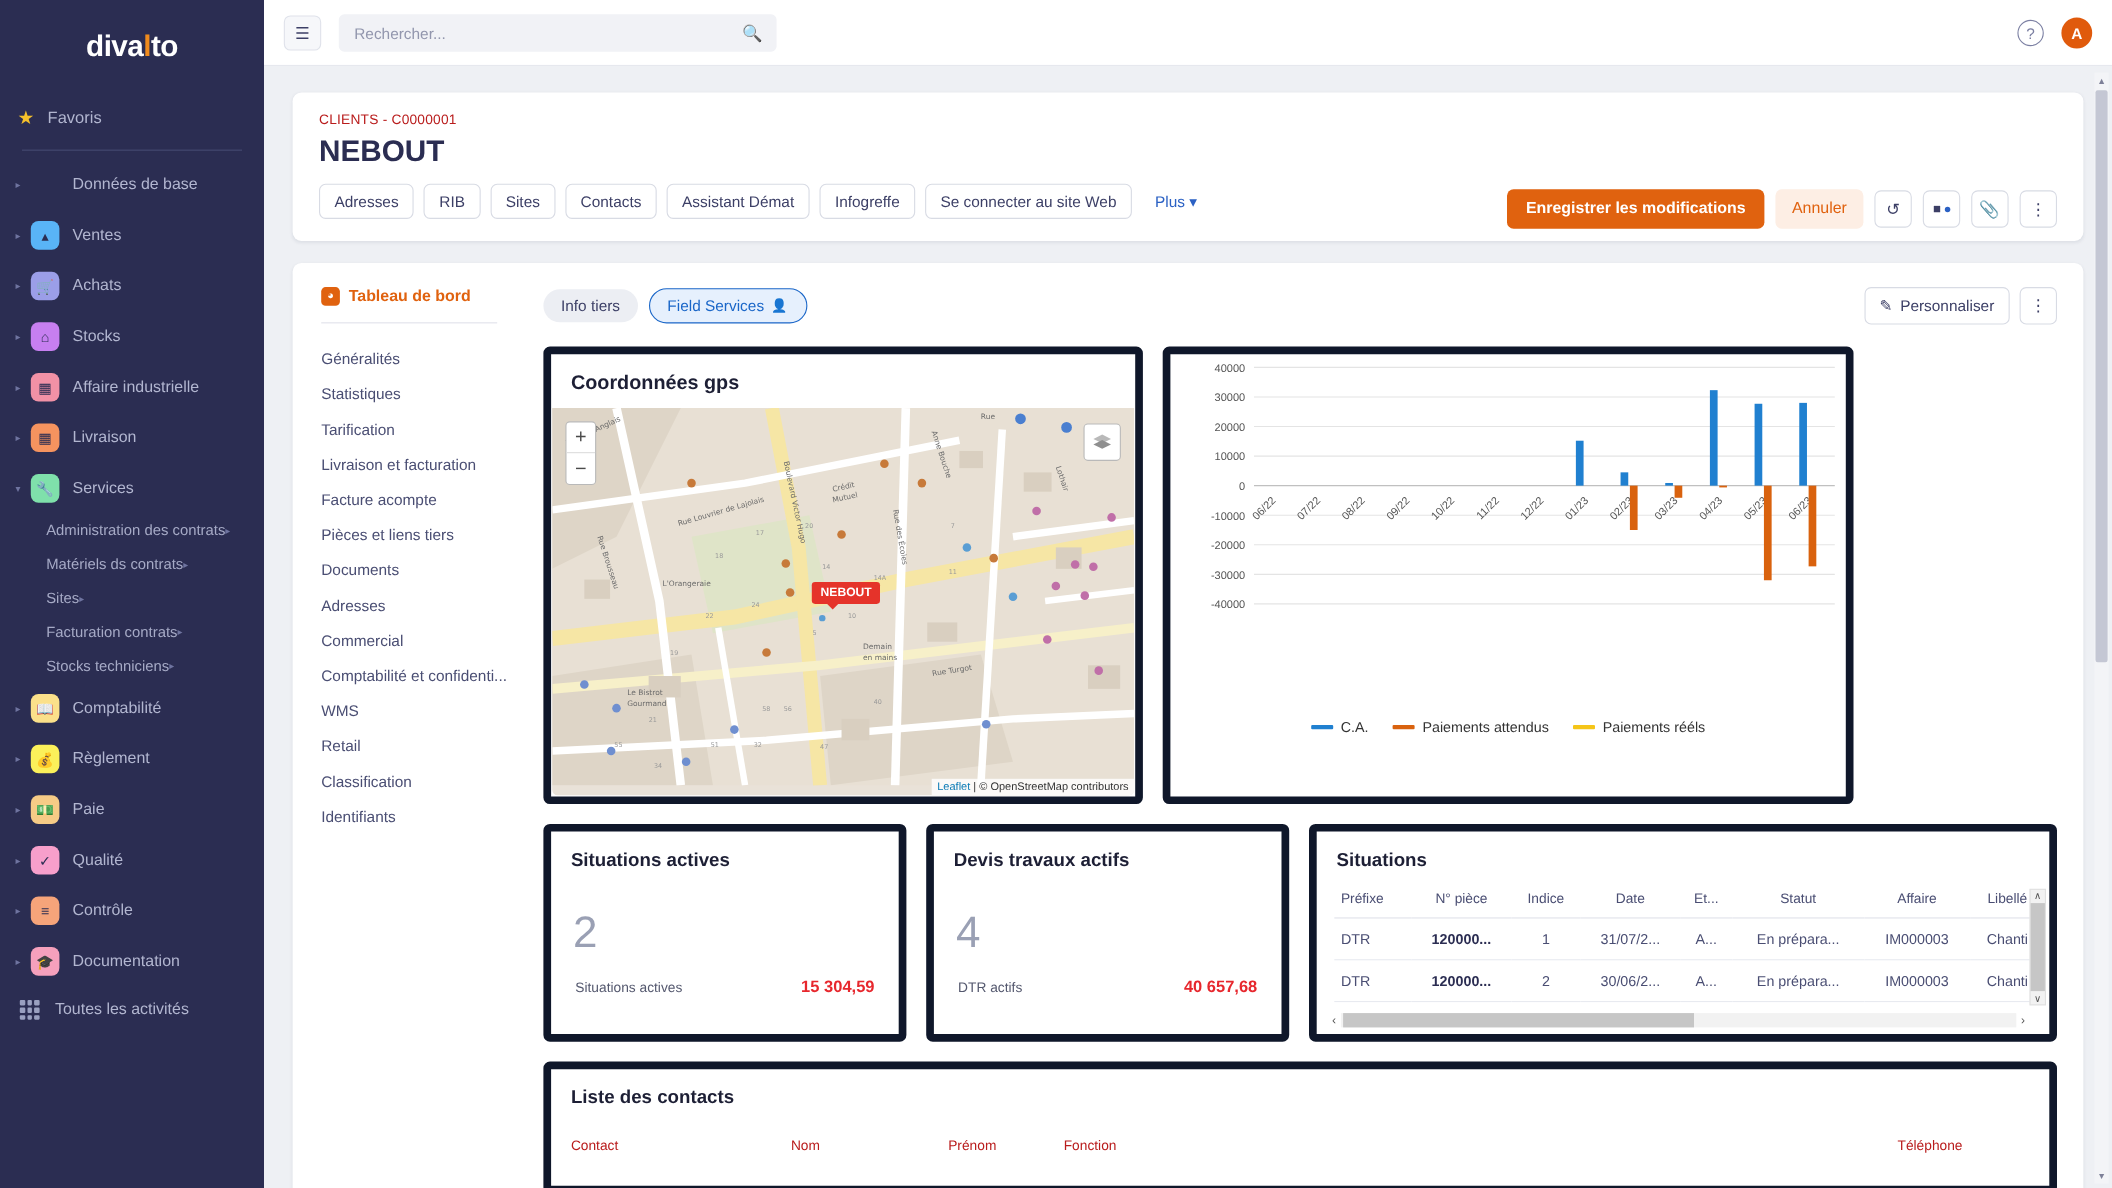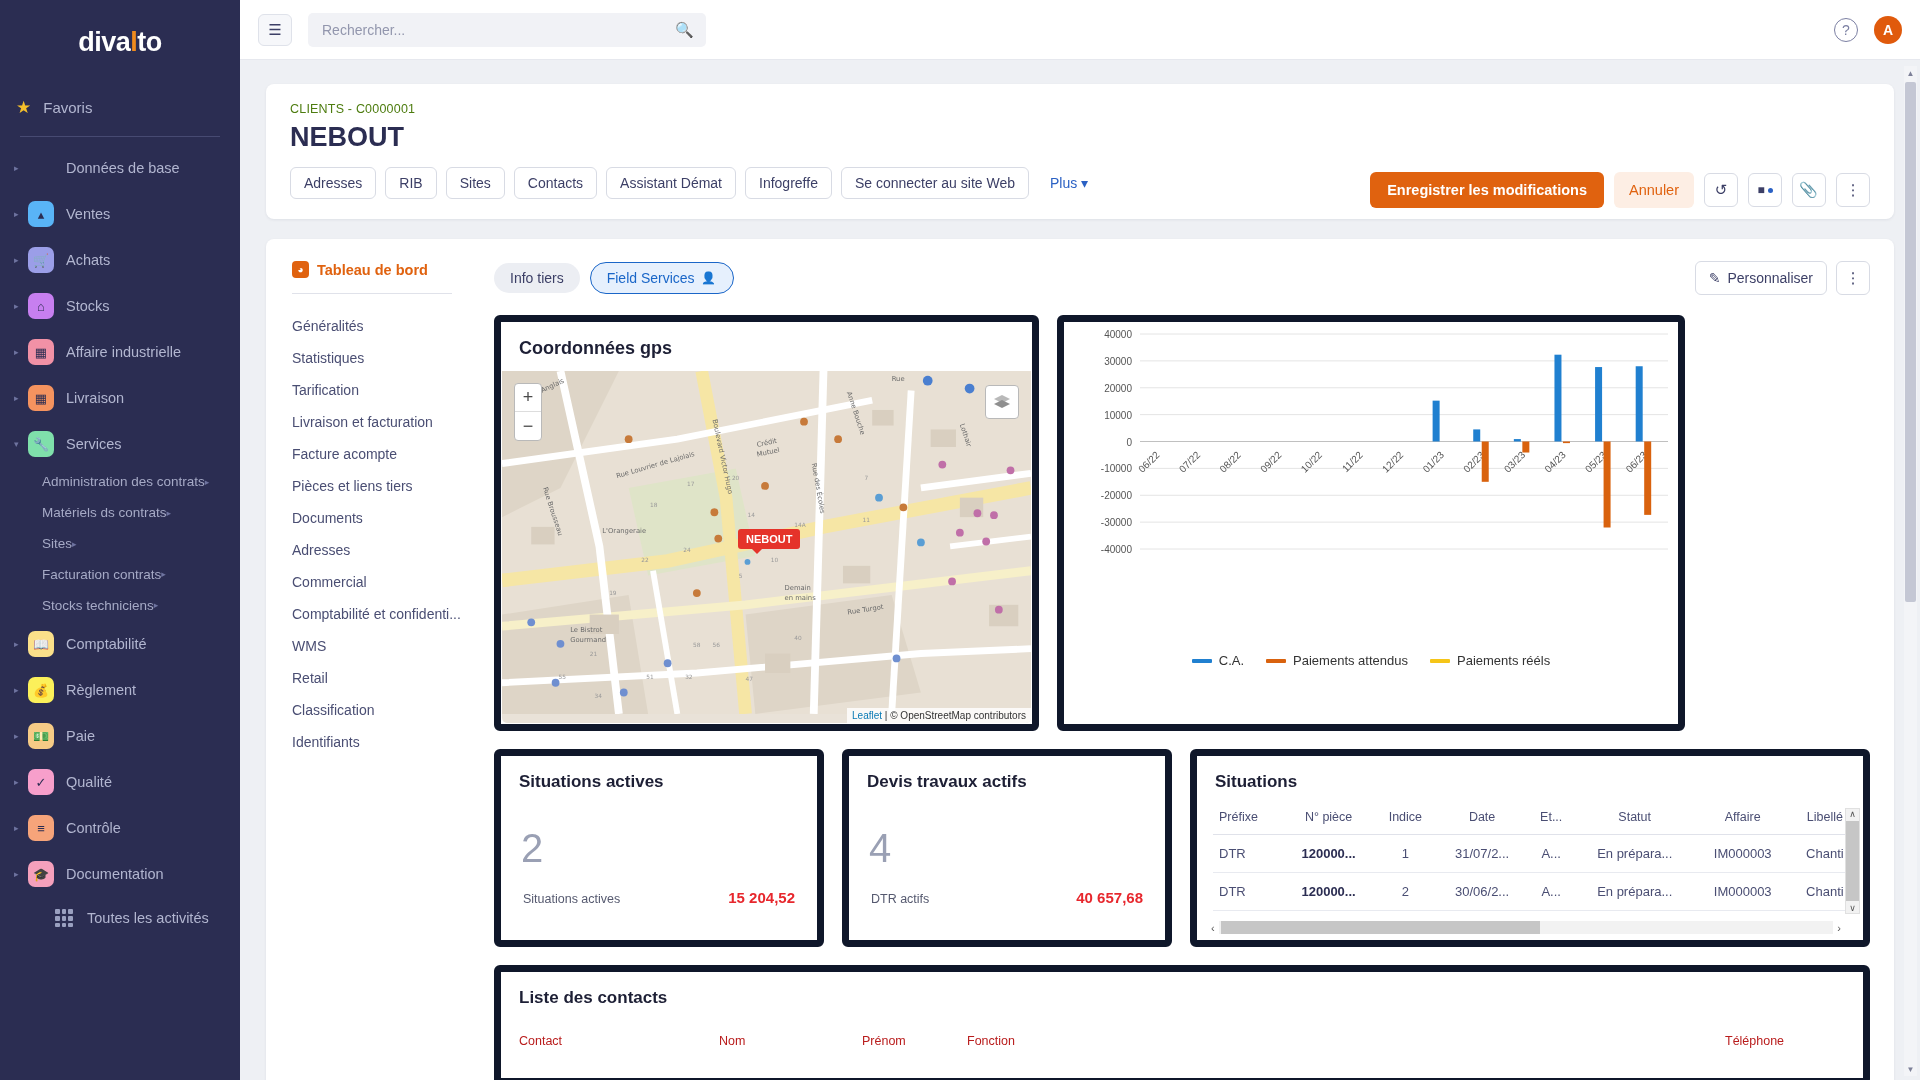--- a/index.html
+++ b/index.html
@@ -47,21 +47,20 @@
   .side-fav .star { color: #f5c02b; font-size: 17px; margin-right: 12px; margin-left: 2px;}
   .side-sub {
     padding: 7px 14px 7px 42px; font-size: 13.5px; color: #a6aac6;
     display: flex; align-items: center; justify-content: flex-start;
     cursor: pointer; line-height: 1.25;
   }
   .side-sub .subcaret { font-size: 9px; color: #6f74a0; }
   .side-all {
     display:flex; align-items:center; padding: 12px 14px; font-size: 14.5px; color:#b2b6d0;
     cursor: pointer;
-    margin-left: 37px;
   }
   .grid-ico {
     width: 18px; height: 18px; margin-right: 14px; margin-left:4px;
     display: grid; grid-template-columns: repeat(3,1fr); grid-template-rows: repeat(3,1fr); gap: 2px;
   }
   .grid-ico i { background: #9aa0c0; border-radius: 1px; }
 
   
   .main { flex: 1 1 auto; height: 1080px; position: relative; background: #eef0f4; overflow: hidden;}
   .topbar {
@@ -95,21 +94,21 @@
     font-size: 14px; font-weight: bold; cursor: pointer;
   }
 
   .scrollarea { height: 1020px; position: relative; overflow: hidden; padding: 24px 26px 0 26px;}
 
   
   .headcard {
     background: #fff; border-radius: 8px; padding: 18px 24px 20px 24px;
     box-shadow: 0 1px 3px rgba(20,25,60,.07);
   }
-  .crumb { font-size: 12.5px; color: #4d7c0f; letter-spacing: .2px; }
+  .crumb { font-size: 12.5px; color: #b91c1c; letter-spacing: .2px; }
   .pagetitle { font-size: 27px; font-weight: bold; color: #2b2d52; margin: 6px 0 14px 0; }
   .chiprow { display: flex; align-items: center; gap: 9px; flex-wrap: nowrap;}
   .chip {
     border: 1px solid #d8dbe4; border-radius: 6px; background: #fff;
     padding: 7px 13px; font-size: 14px; color: #3c3f66; cursor: pointer; white-space: nowrap;
   }
   .plus-link { font-size: 14px; color: #2b61c4; cursor: pointer; margin-left: 12px; white-space:nowrap;}
   .head-actions {
     position: absolute; right: 50px; top: 112px; display: flex; align-items: center; gap: 10px;
   }
@@ -707,21 +706,21 @@
                 </div>
               </div>
             </div>
 
             <div class="row" style="margin-top:18px">
               <div class="w w-kpi">
                 <div class="w-title sm">Situations actives</div>
                 <div class="kpi-num">2</div>
                 <div class="kpi-foot">
                   <span>Situations actives</span>
-                  <span class="kpi-val">15 204,52</span>
+                  <span class="kpi-val">15 304,59</span>
                 </div>
               </div>
 
               <div class="w w-kpi">
                 <div class="w-title sm">Devis travaux actifs</div>
                 <div class="kpi-num">4</div>
                 <div class="kpi-foot">
                   <span>DTR actifs</span>
                   <span class="kpi-val">40 657,68</span>
                 </div>

